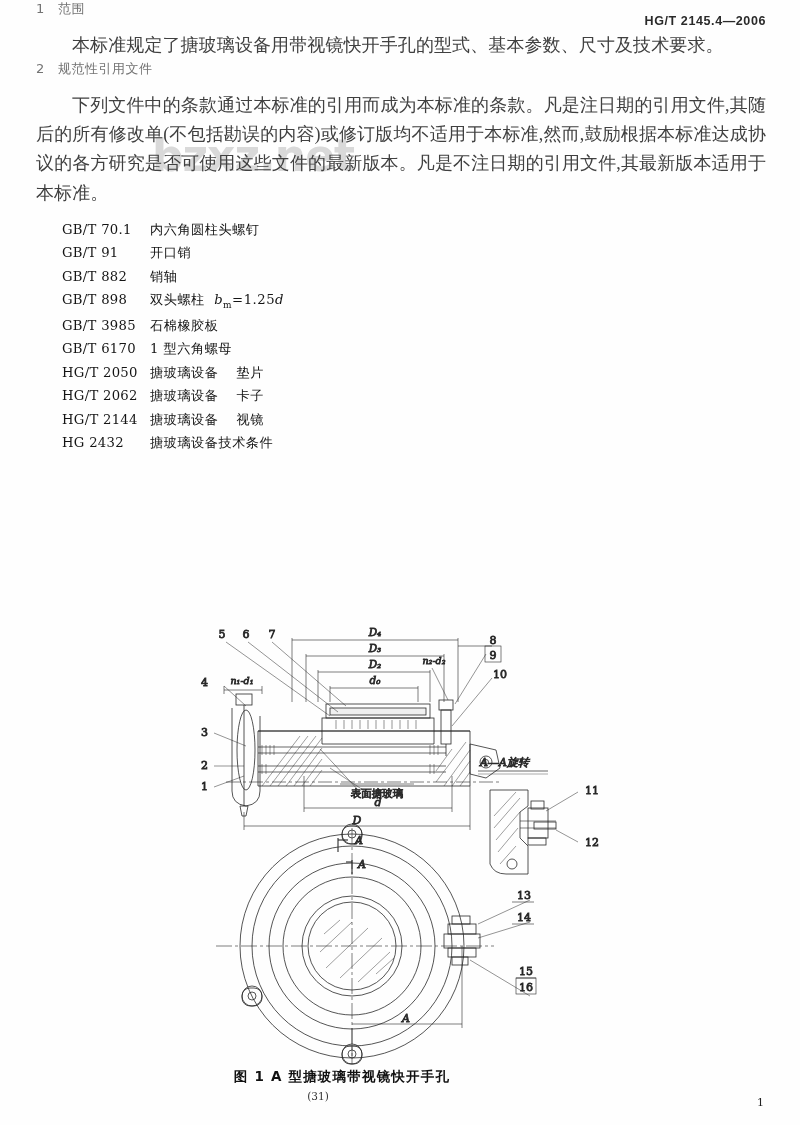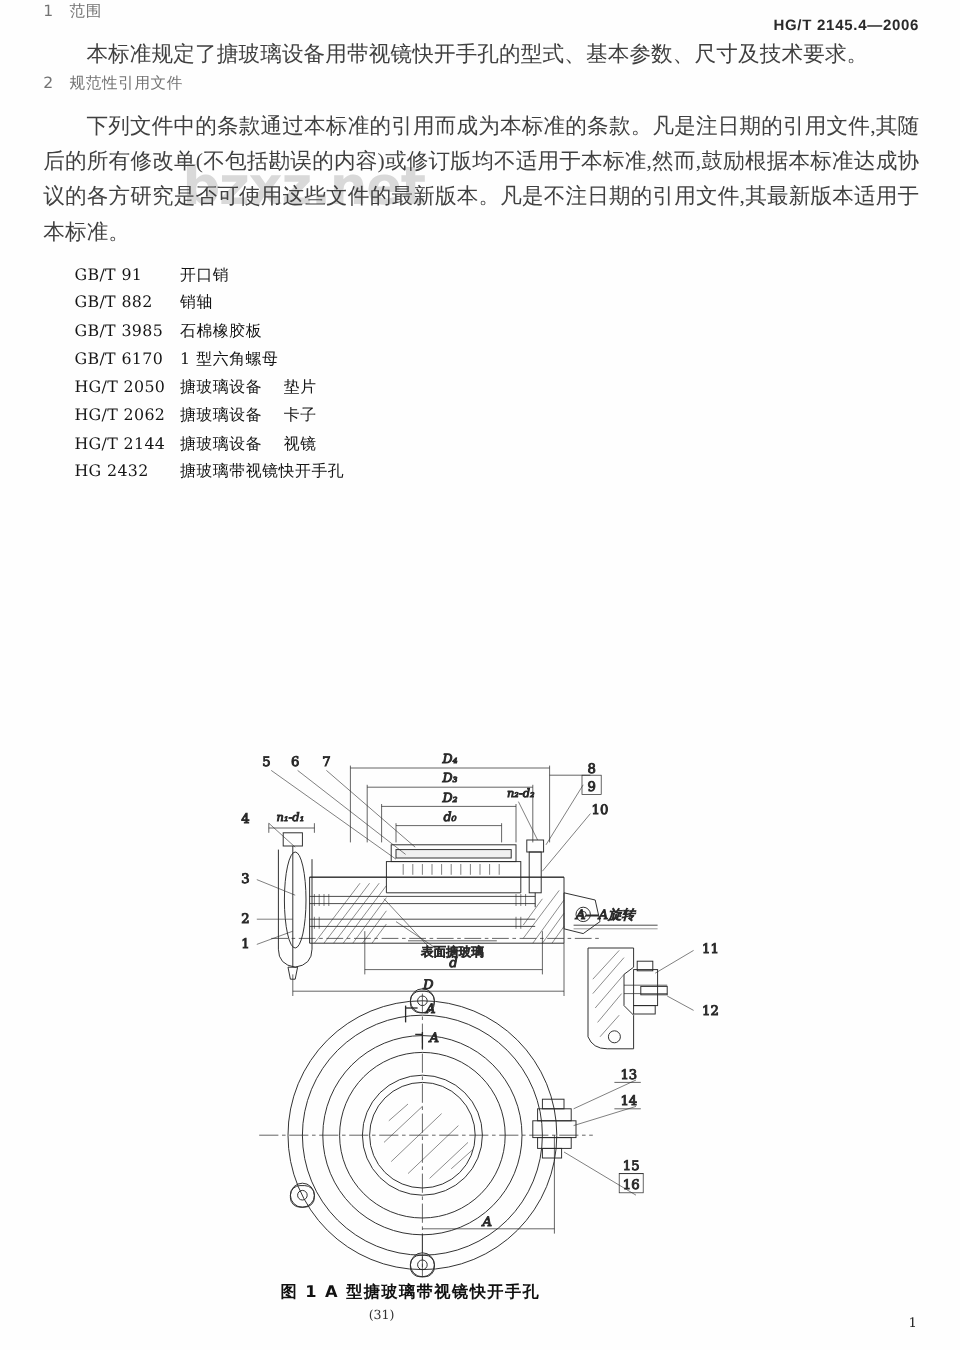--- a/index.html
+++ b/index.html
@@ -170,42 +170,48 @@
     </div>
     <div class="para indent">本标准规定了搪玻璃设备用带视镜快开手孔的型式、基本参数、尺寸及技术要求。</div>
 
     <div class="clause">
       <span class="num">2</span><span>规范性引用文件</span>
     </div>
     <div class="para indent">下列文件中的条款通过本标准的引用而成为本标准的条款。凡是注日期的引用文件,其随后的所有修改单(不包括勘误的内容)或修订版均不适用于本标准,然而,鼓励根据本标准达成协议的各方研究是否可使用这些文件的最新版本。凡是不注日期的引用文件,其最新版本适用于本标准。</div>
 
     <div class="ref-list">
       <div class="ref-item">
+        <span class="code">GB/T 70.1</span><span class="ttl">内六角圆柱头螺钉</span>
+      </div>
+      <div class="ref-item">
         <span class="code">GB/T 91</span><span class="ttl">开口销</span>
       </div>
       <div class="ref-item">
         <span class="code">GB/T 882</span><span class="ttl">销轴</span>
       </div>
       <div class="ref-item">
+        <span class="code">GB/T 898</span><span class="ttl">双头螺柱</span><span class="ttl">&nbsp;&nbsp;<i>b</i><sub>m</sub>=1.25<i>d</i></span>
+      </div>
+      <div class="ref-item">
         <span class="code">GB/T 3985</span><span class="ttl">石棉橡胶板</span>
       </div>
       <div class="ref-item">
         <span class="code">GB/T 6170</span><span class="ttl">1 型六角螺母</span>
       </div>
       <div class="ref-item">
         <span class="code">HG/T 2050</span><span class="ttl">搪玻璃设备</span><span class="sub">垫片</span>
       </div>
       <div class="ref-item">
         <span class="code">HG/T 2062</span><span class="ttl">搪玻璃设备</span><span class="sub">卡子</span>
       </div>
       <div class="ref-item">
         <span class="code">HG/T 2144</span><span class="ttl">搪玻璃设备</span><span class="sub">视镜</span>
       </div>
       <div class="ref-item">
-        <span class="code">HG 2432</span><span class="ttl">搪玻璃带视镜快开手孔</span>
+        <span class="code">HG 2432</span><span class="ttl">搪玻璃设备技术条件</span>
       </div>
     </div>
   </div>
 
   <div class="figure">
     <svg width="800" height="460" viewBox="0 0 800 460">
       <g stroke="#2a2a2a" fill="none" stroke-width="0.8">
 
         <g stroke-width="0.6">
           <line x1="292" y1="22" x2="292" y2="86"></line>

